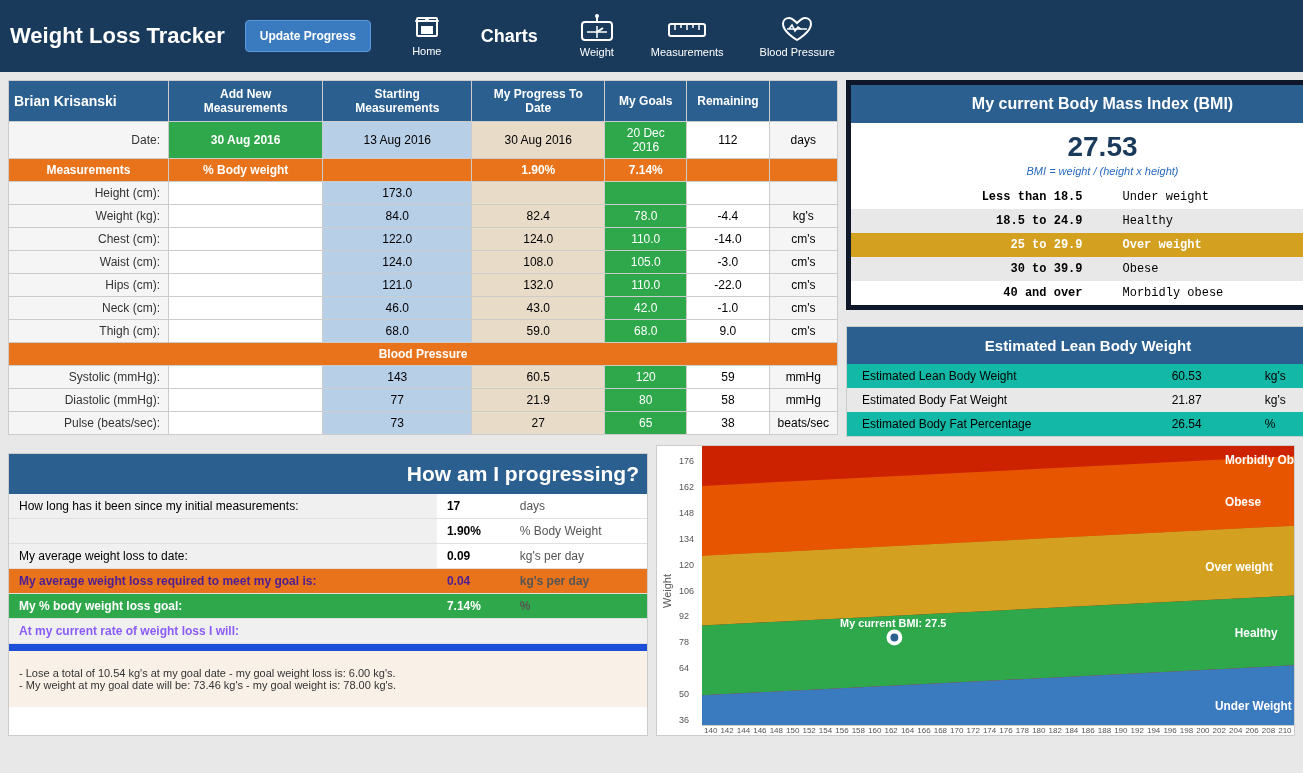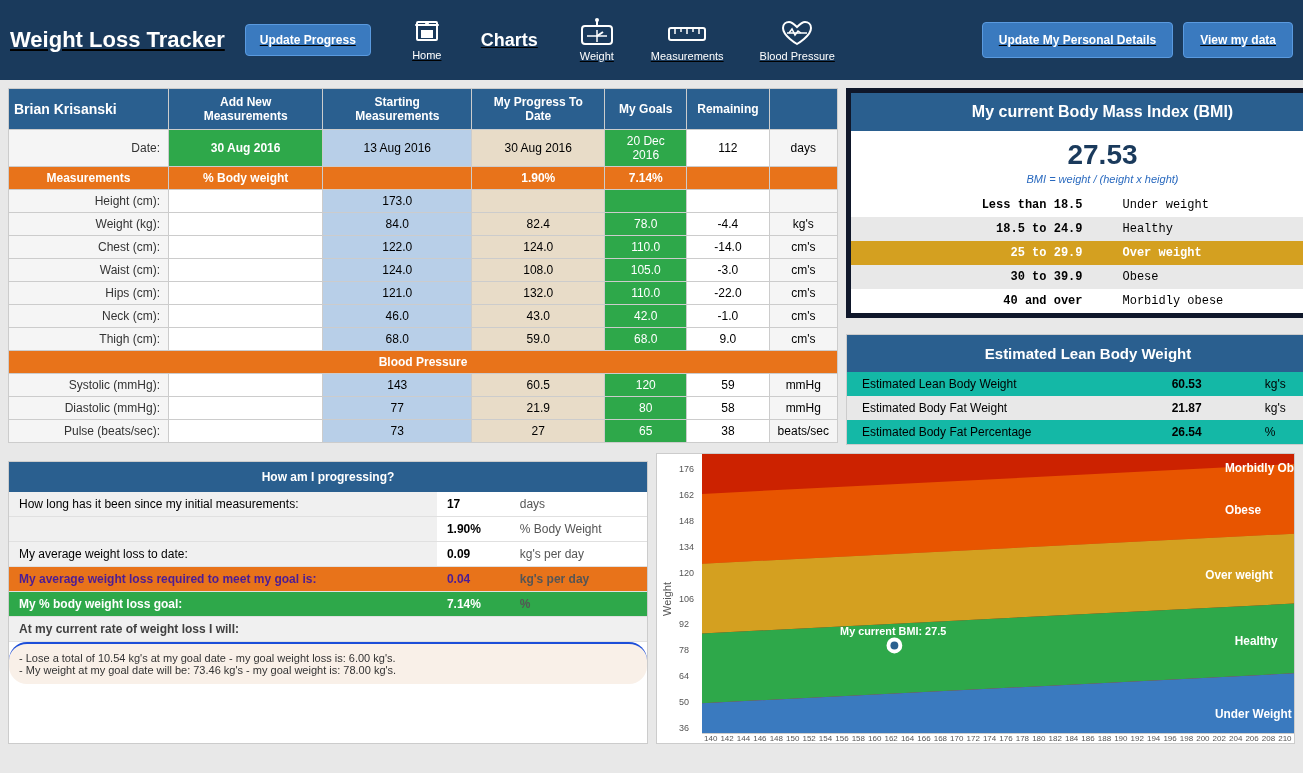--- a/index.html
+++ b/index.html
@@ -4,22 +4,21 @@
   <style>
     * { box-sizing: border-box; margin: 0; padding: 0; }
     body { font-family: Arial, sans-serif; background: #e8e8e8; font-size: 12px; width: 1303px; }
 
     
     .header {
       background: #1a3a5c;
       display: flex;
       align-items: center;
       padding: 0 10px;
-      height: 80px;
-      text-decoration: underline;
+      height: 72px;
     }
     .app-title {
       color: white;
       font-size: 22px;
       font-weight: bold;
       margin-right: 20px;
       white-space: nowrap;
     }
     .btn-update-progress {
       background: #3a7abf;
@@ -172,69 +171,68 @@
       background: #2a5f8f;
       color: white;
       text-align: center;
       padding: 10px;
       font-size: 15px;
       font-weight: bold;
     }
     .lean-table { width: 100%; border-collapse: collapse; }
     .lean-table td { padding: 5px 15px; font-size: 12px; }
     .lean-table tr:nth-child(even) { background: #e8e8e8; }
-    .lean-val { font-weight: bold; }
+    .lean-val { font-weight: normal; }
 
     
     .progress-panel {
       background: white;
       border: 1px solid #ccc;
       width: 640px;
       margin-top: 8px;
     }
     .progress-header {
       background: #2a5f8f;
       color: white;
-      text-align: center;
+      text-align: right;
       padding: 8px;
-      font-size: 12px;
+      font-size: 21px;
       font-weight: bold;
     }
     .progress-table { width: 100%; border-collapse: collapse; }
     .progress-table td { padding: 5px 10px; font-size: 12px; border-bottom: 1px solid #e0e0e0; }
     .progress-table .p-label { background: #f0f0f0; }
     .progress-table .p-val { font-weight: bold; }
     .progress-table .p-unit { text-align: left; color: #555; }
     .highlight-orange { background: #e8731a !important; color: #4c1d95; font-weight: bold; }
     .highlight-green-p { background: #2ea84a !important; color: white; font-weight: bold; }
-    .rate-msg { background: #f5e0d0; color: #404040; }
+    .rate-msg { background: #f5e0d0; color: #8b5cf6; }
 
     
     .bottom-section {
       display: flex;
       gap: 8px;
       padding: 0 8px 8px 8px;
     }
 
     
     .chart-area {
       flex: 1;
       background: white;
       border: 1px solid #ccc;
       position: relative;
       overflow: hidden;
     }
 
     .progress-notes {
       font-size: 11px;
-      padding: 8px 10px;
+      padding: 16px 10px;
       color: #333;
       background: #f9f0e8;
-      border-top: 2px solid #1d4ed8;
-      border-radius: 18px;
+      border-top: 7px solid #1d4ed8;
     }
 
     
     .icon-home, .icon-weight, .icon-measure, .icon-bp {
       width: 36px;
       height: 30px;
       display: flex;
       align-items: center;
       justify-content: center;
       color: white;
@@ -299,24 +297,20 @@
         <svg width="36" height="30" viewBox="0 0 36 30">
           <path d="M18 26 C18 26 4 18 4 10 C4 6 7 4 10 4 C13 4 15 6 18 9 C21 6 23 4 26 4 C29 4 32 6 32 10 C32 18 18 26 18 26Z" fill="none" stroke="white" stroke-width="2"></path>
           <line x1="8" y1="15" x2="28" y2="15" stroke="white" stroke-width="1.5"></line>
           <path d="M10 15 L13 11 L16 17 L19 13 L22 15" stroke="white" stroke-width="1.5" fill="none"></path>
         </svg>
       </div>
       <span>Blood Pressure</span>
     </div>
   </div>
 
-  <div class="header-right">
-    <button class="btn-header">Update My Personal Details</button>
-    <button class="btn-header">View my data</button>
-  </div>
 </div>
 
 <div class="main-content">
 
   <div class="left-panel">
     <table class="tracker-table">
       <thead>
         <tr>
           <th class="name-col" style="font-size:14px; text-align:left;">Brian Krisanski</th>
           <th>Add New Measurements</th>

